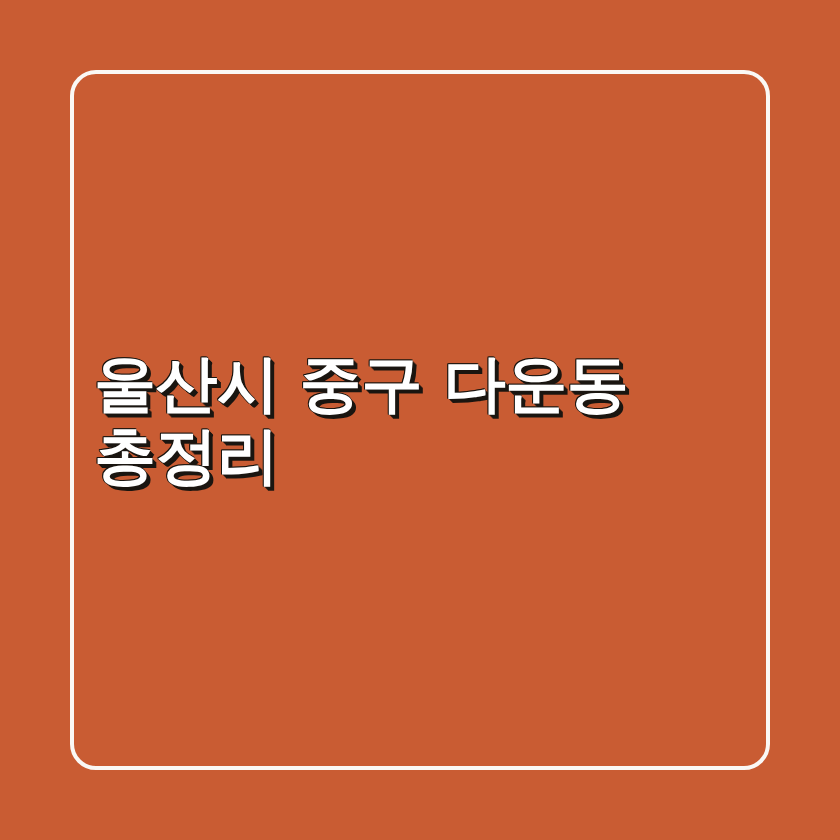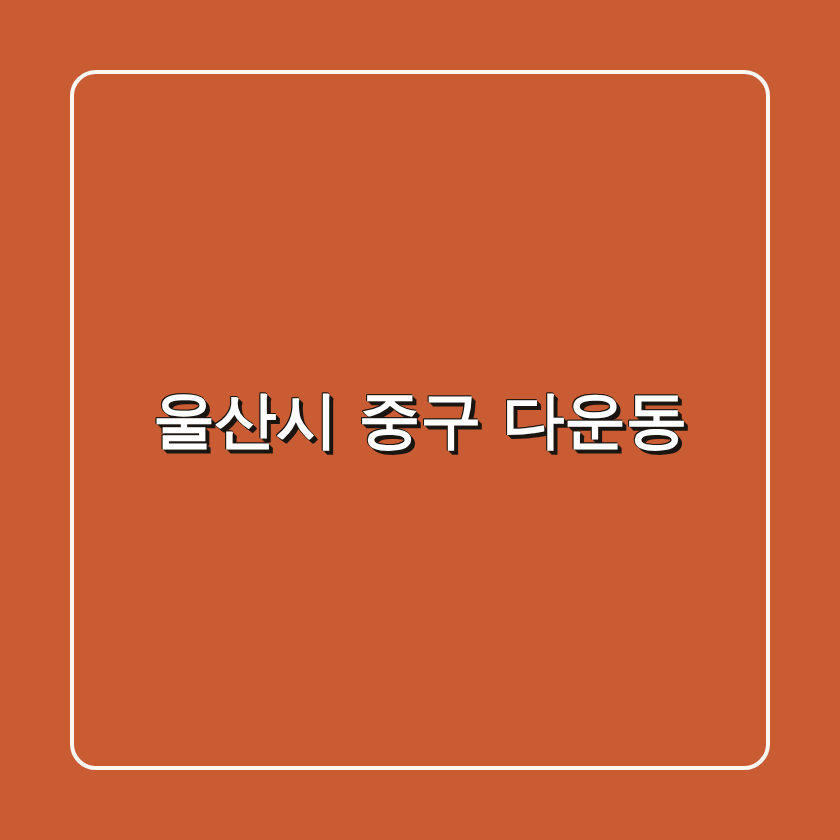--- a/index.html
+++ b/index.html
@@ -47,21 +47,20 @@
     flex-direction: column;
     align-items: center;
     justify-content: center;
     box-sizing: border-box;
     padding: 0 24px;
   }
 
   .headline-line {
     display: block;
     width: 100%;
-    text-align: center;
     color: #ffffff;
     font-family: "DejaVu Sans", "Liberation Sans", sans-serif;
     font-weight: 700;
     font-size: 62px;
     line-height: 72px;
     letter-spacing: -0.5px;
     white-space: nowrap;
     text-shadow:
       4px 4px 0 #1a1510,
       3px 3px 0 #1a1510,
@@ -74,15 +73,16 @@
 </style>
 </head>
 <body>
 
 <div class="card">
 
   <div class="frame"></div>
 
   <div class="headline">
     <span class="headline-line">울산시 중구 다운동</span>
+    <span class="headline-line">총정리</span>
   </div>
 
 </div>
 
 </body></html>

